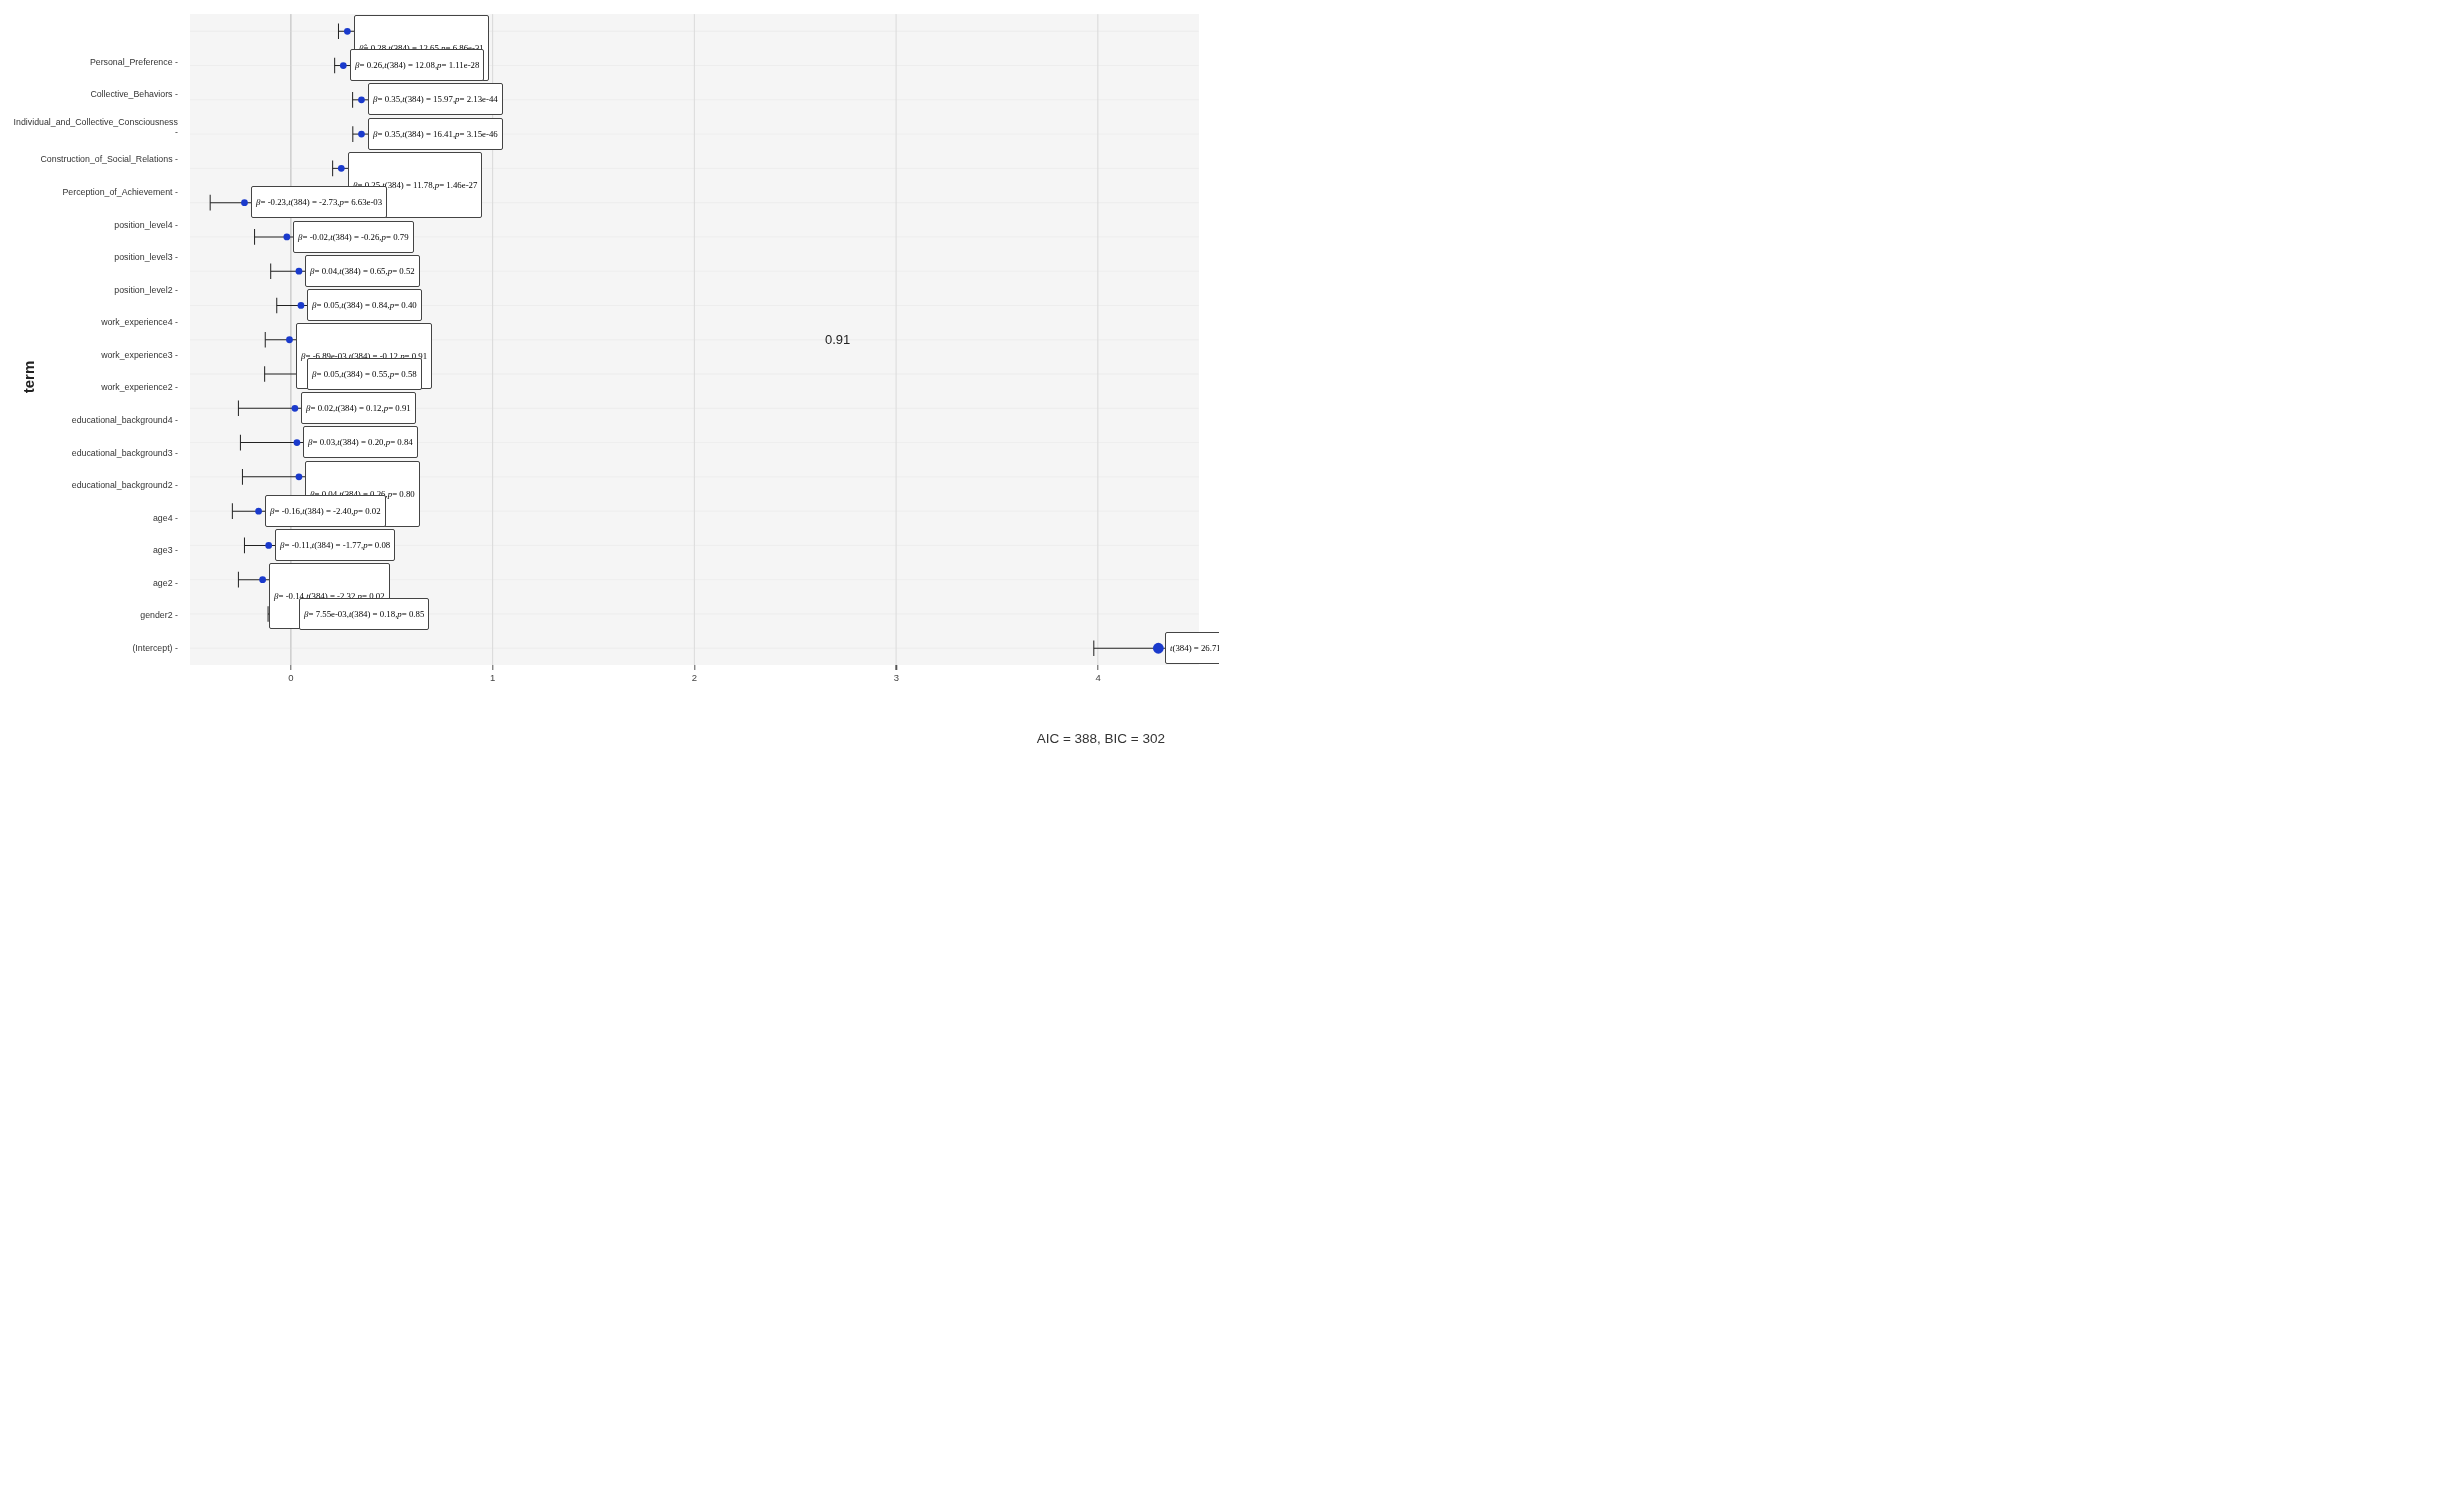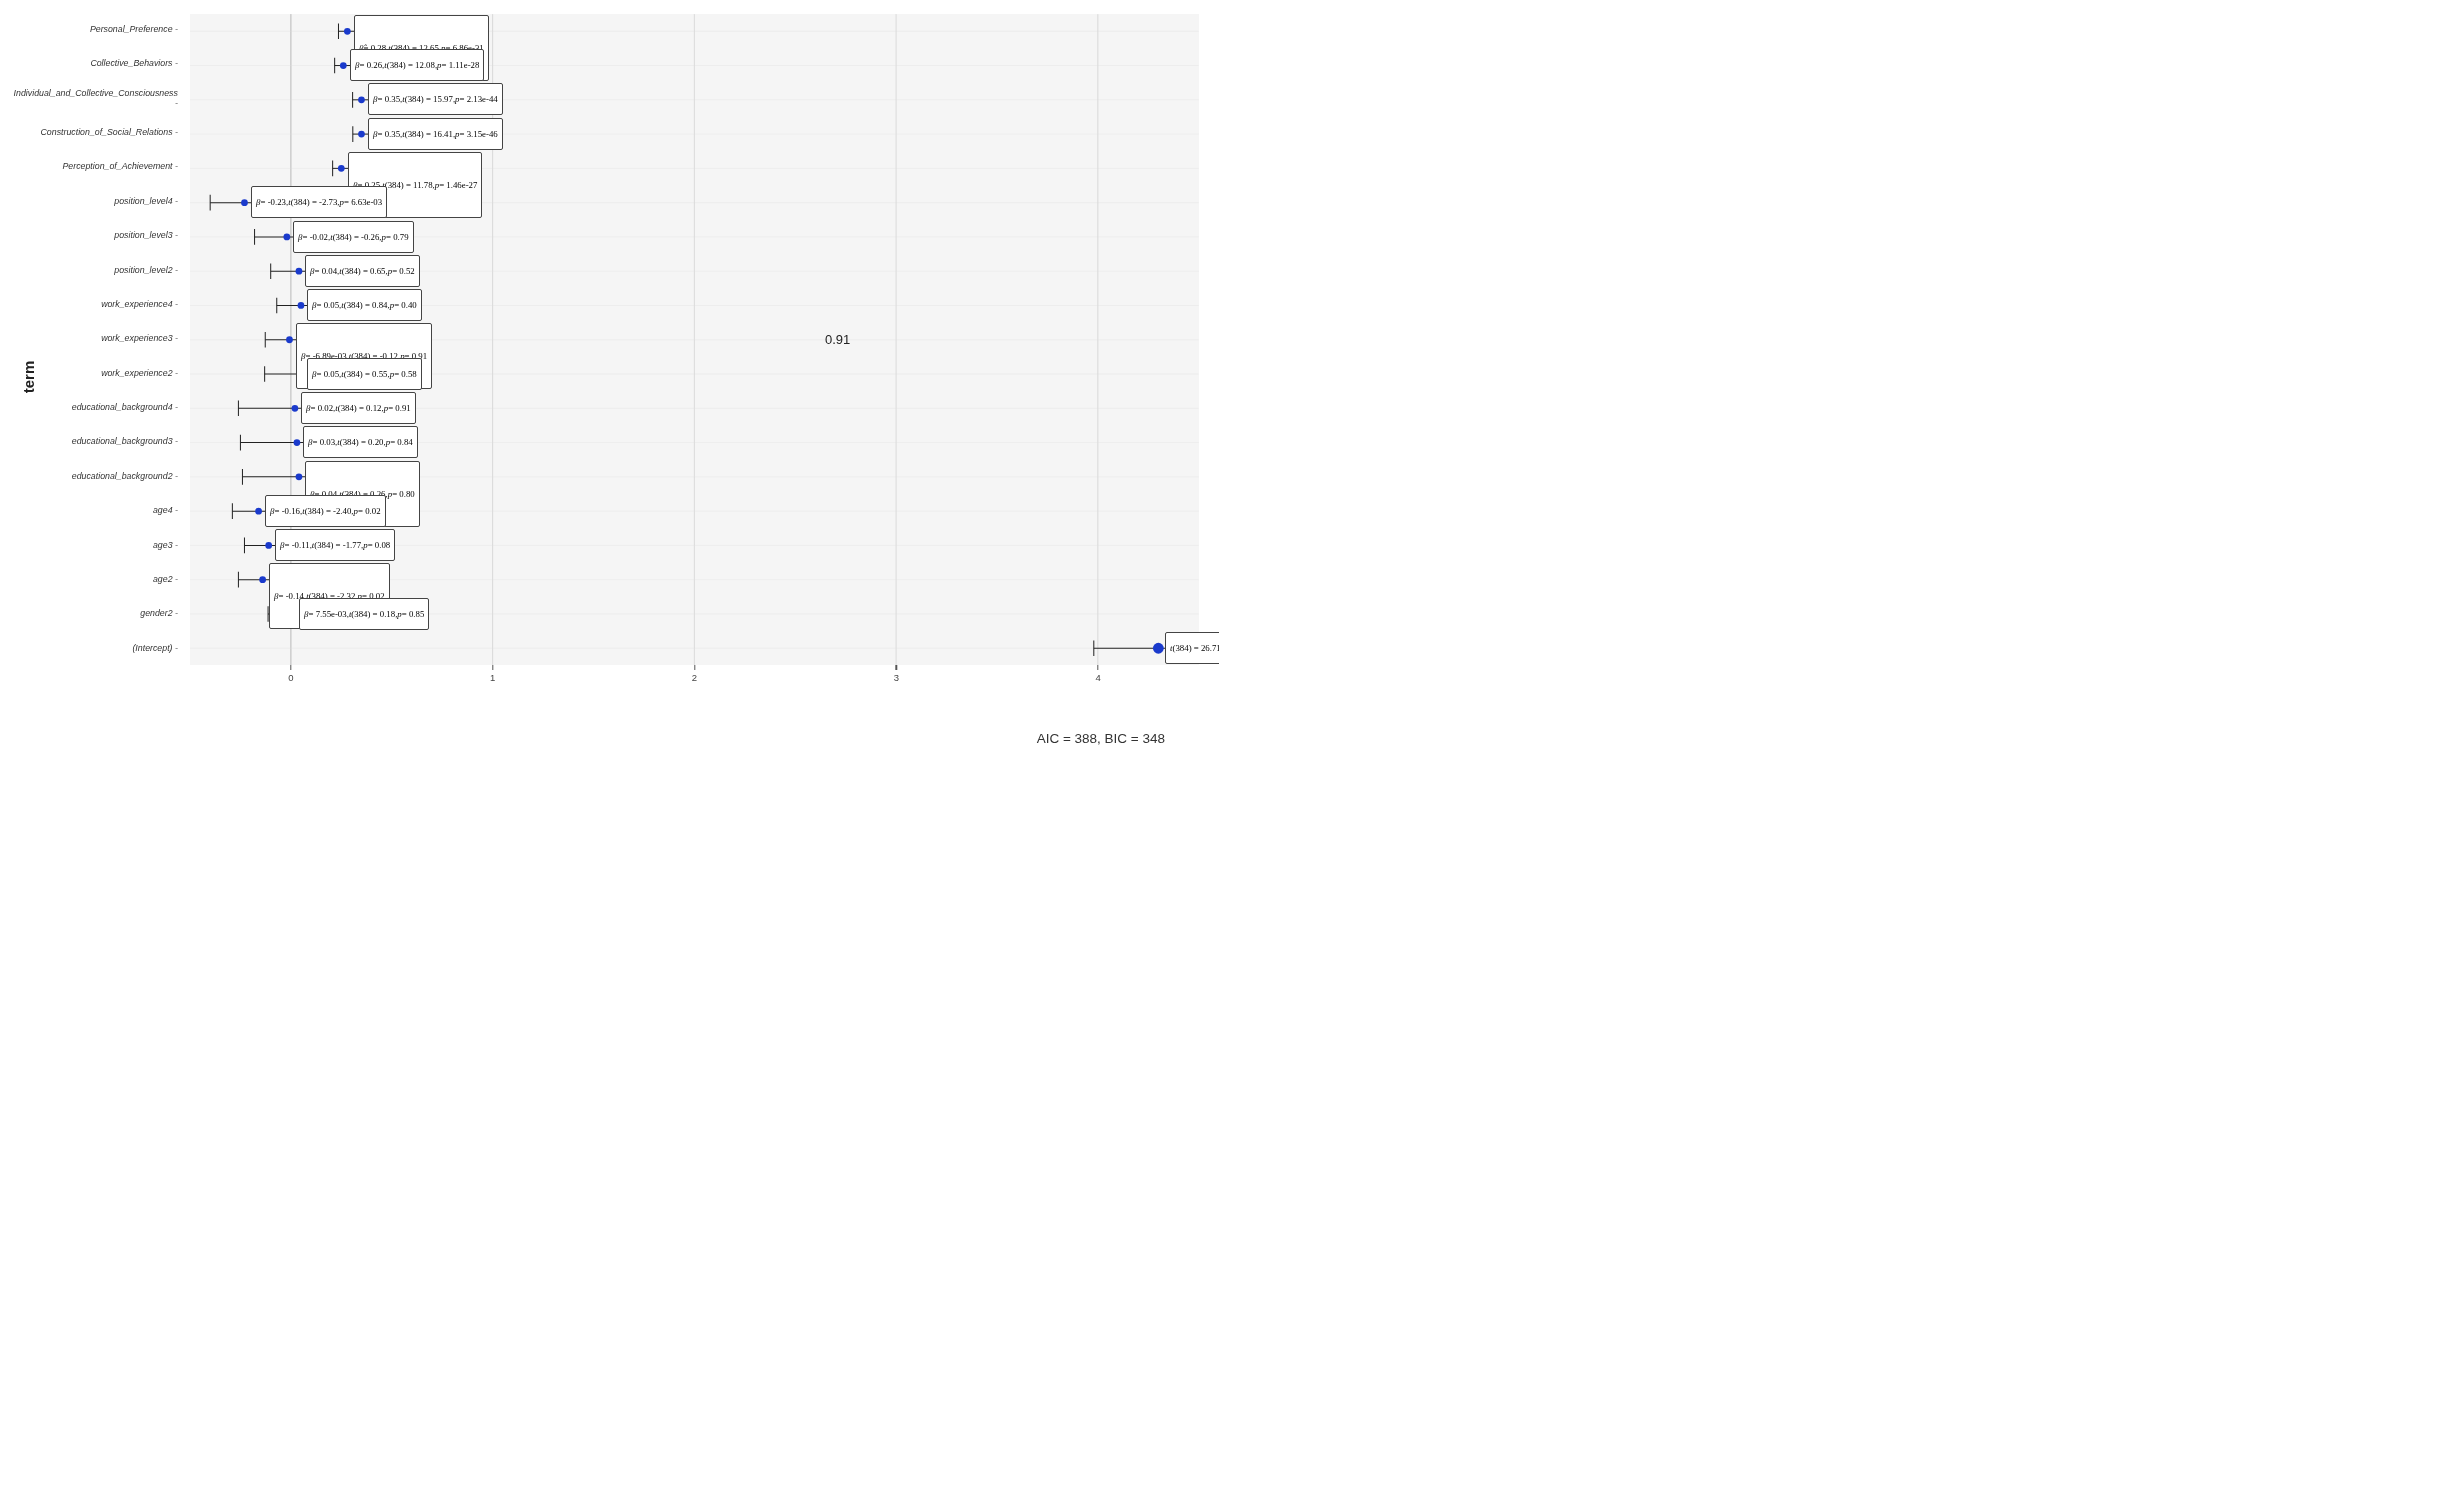--- a/index.html
+++ b/index.html
@@ -46,22 +46,21 @@
 
     
     .term-labels {
       position: absolute;
       left: 20.3px;
       top: 13.5px;
       width: 163px;
       bottom: 88px;
       display: flex;
       flex-direction: column;
-      justify-content: space-between;
-      font-style: italic;
+      justify-content: flex-end;
     }
 
     .term-label {
       font-size: 8.8px;
       color: #333;
       text-align: right;
       padding-right: 5.4px;
       line-height: 1.1;
       height: calc(100% / 20);
       display: flex;
@@ -226,21 +225,21 @@
         <line x1="12.540000000000001%" x2="12.540000000000001%" y1="90.90526315789474%" y2="93.30526315789474%" stroke="#222" stroke-width="1.5"></line>
         <circle cx="10.14%" cy="92.10526315789474%" r="5" fill="#1a3acc"></circle>
         <line x1="89.60000000000001%" x2="102.4%" y1="97.36842105263158%" y2="97.36842105263158%" stroke="#222" stroke-width="1.5"></line>
         <line x1="89.60000000000001%" x2="89.60000000000001%" y1="96.16842105263157%" y2="98.56842105263158%" stroke="#222" stroke-width="1.5"></line>
         <line x1="102.4%" x2="102.4%" y1="96.16842105263157%" y2="98.56842105263158%" stroke="#222" stroke-width="1.5"></line>
         <circle cx="96%" cy="97.36842105263158%" r="8" fill="#1a3acc"></circle>
       </svg>
   </div>
 
 
-  <div class="aic-bic">AIC = 388, BIC = 348</div>
+  <div class="aic-bic">AIC = 388, BIC = 302</div>
 
 <div style="position: absolute; left: 354px; top: 15px; background: white; border: 1px solid rgb(68, 68, 68); border-radius: 2px; padding: 0.7px 4.1px; font-size: 8.8px; white-space: nowrap; z-index: 10; font-family: serif; height: 66px; display: flex; align-items: center;"><i><i>β</i>̂</i> = 0.28, <i>t</i>(384) = 12.65, <i>p</i> = 6.86e-31</div>
     <div style="position: absolute; left: 350px; top: 49px; background: white; border: 1px solid rgb(68, 68, 68); border-radius: 2px; padding: 0.7px 4.1px; font-size: 8.8px; white-space: nowrap; z-index: 10; font-family: serif; height: 32px; display: flex; align-items: center;"><i>β</i> = 0.26, <i>t</i>(384) = 12.08, <i>p</i> = 1.11e-28</div>
     <div style="position: absolute; left: 368px; top: 83px; background: white; border: 1px solid rgb(68, 68, 68); border-radius: 2px; padding: 0.7px 4.1px; font-size: 8.8px; white-space: nowrap; z-index: 10; font-family: serif; height: 32px; display: flex; align-items: center;"><i>β</i> = 0.35, <i>t</i>(384) = 15.97, <i>p</i> = 2.13e-44</div>
     <div style="position: absolute; left: 368px; top: 118px; background: white; border: 1px solid rgb(68, 68, 68); border-radius: 2px; padding: 0.7px 4.1px; font-size: 8.8px; white-space: nowrap; z-index: 10; font-family: serif; height: 32px; display: flex; align-items: center;"><i>β</i> = 0.35, <i>t</i>(384) = 16.41, <i>p</i> = 3.15e-46</div>
     <div style="position: absolute; left: 348px; top: 152px; background: white; border: 1px solid rgb(68, 68, 68); border-radius: 2px; padding: 0.7px 4.1px; font-size: 8.8px; white-space: nowrap; z-index: 10; font-family: serif; height: 66px; display: flex; align-items: center;"><i>β</i> = 0.25, <i>t</i>(384) = 11.78, <i>p</i> = 1.46e-27</div>
     <div style="position: absolute; left: 251px; top: 186px; background: white; border: 1px solid rgb(68, 68, 68); border-radius: 2px; padding: 0.7px 4.1px; font-size: 8.8px; white-space: nowrap; z-index: 10; font-family: serif; height: 32px; display: flex; align-items: center;"><i>β</i> = -0.23, <i>t</i>(384) = -2.73, <i>p</i> = 6.63e-03</div>
     <div style="position: absolute; left: 293px; top: 221px; background: white; border: 1px solid rgb(68, 68, 68); border-radius: 2px; padding: 0.7px 4.1px; font-size: 8.8px; white-space: nowrap; z-index: 10; font-family: serif; height: 32px; display: flex; align-items: center;"><i>β</i> = -0.02, <i>t</i>(384) = -0.26, <i>p</i> = 0.79</div>
     <div style="position: absolute; left: 305px; top: 255px; background: white; border: 1px solid rgb(68, 68, 68); border-radius: 2px; padding: 0.7px 4.1px; font-size: 8.8px; white-space: nowrap; z-index: 10; font-family: serif; height: 32px; display: flex; align-items: center;"><i>β</i> = 0.04, <i>t</i>(384) = 0.65, <i>p</i> = 0.52</div>
     <div style="position: absolute; left: 307px; top: 289px; background: white; border: 1px solid rgb(68, 68, 68); border-radius: 2px; padding: 0.7px 4.1px; font-size: 8.8px; white-space: nowrap; z-index: 10; font-family: serif; height: 32px; display: flex; align-items: center;"><i>β</i> = 0.05, <i>t</i>(384) = 0.84, <i>p</i> = 0.40</div>

